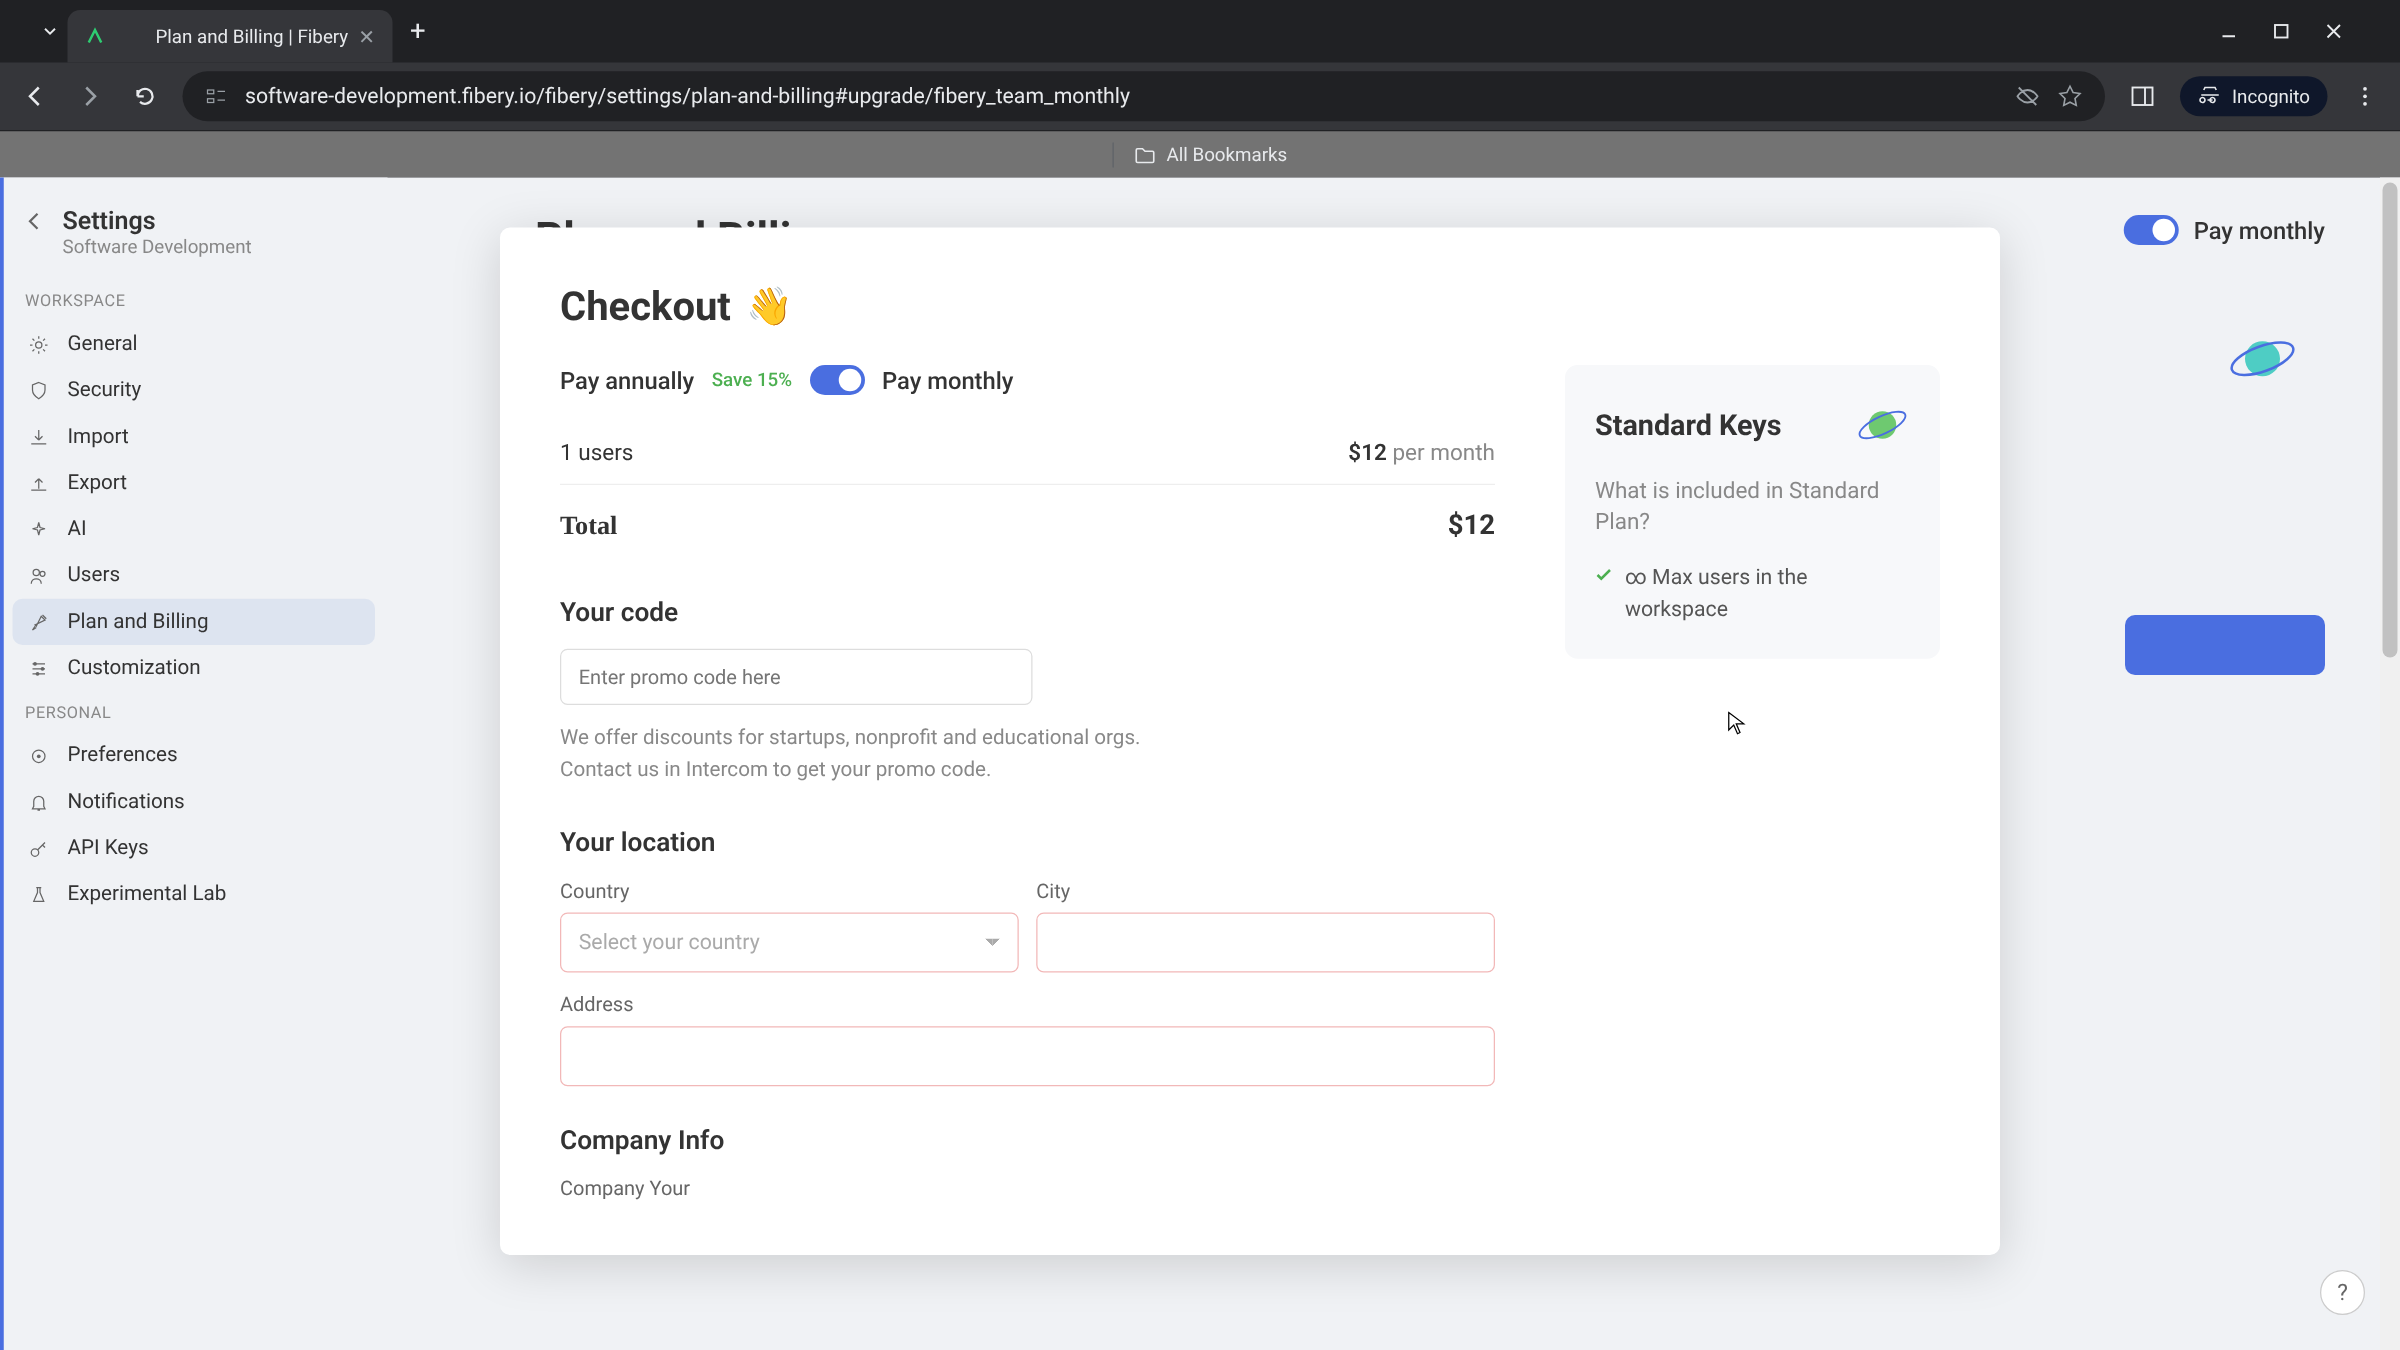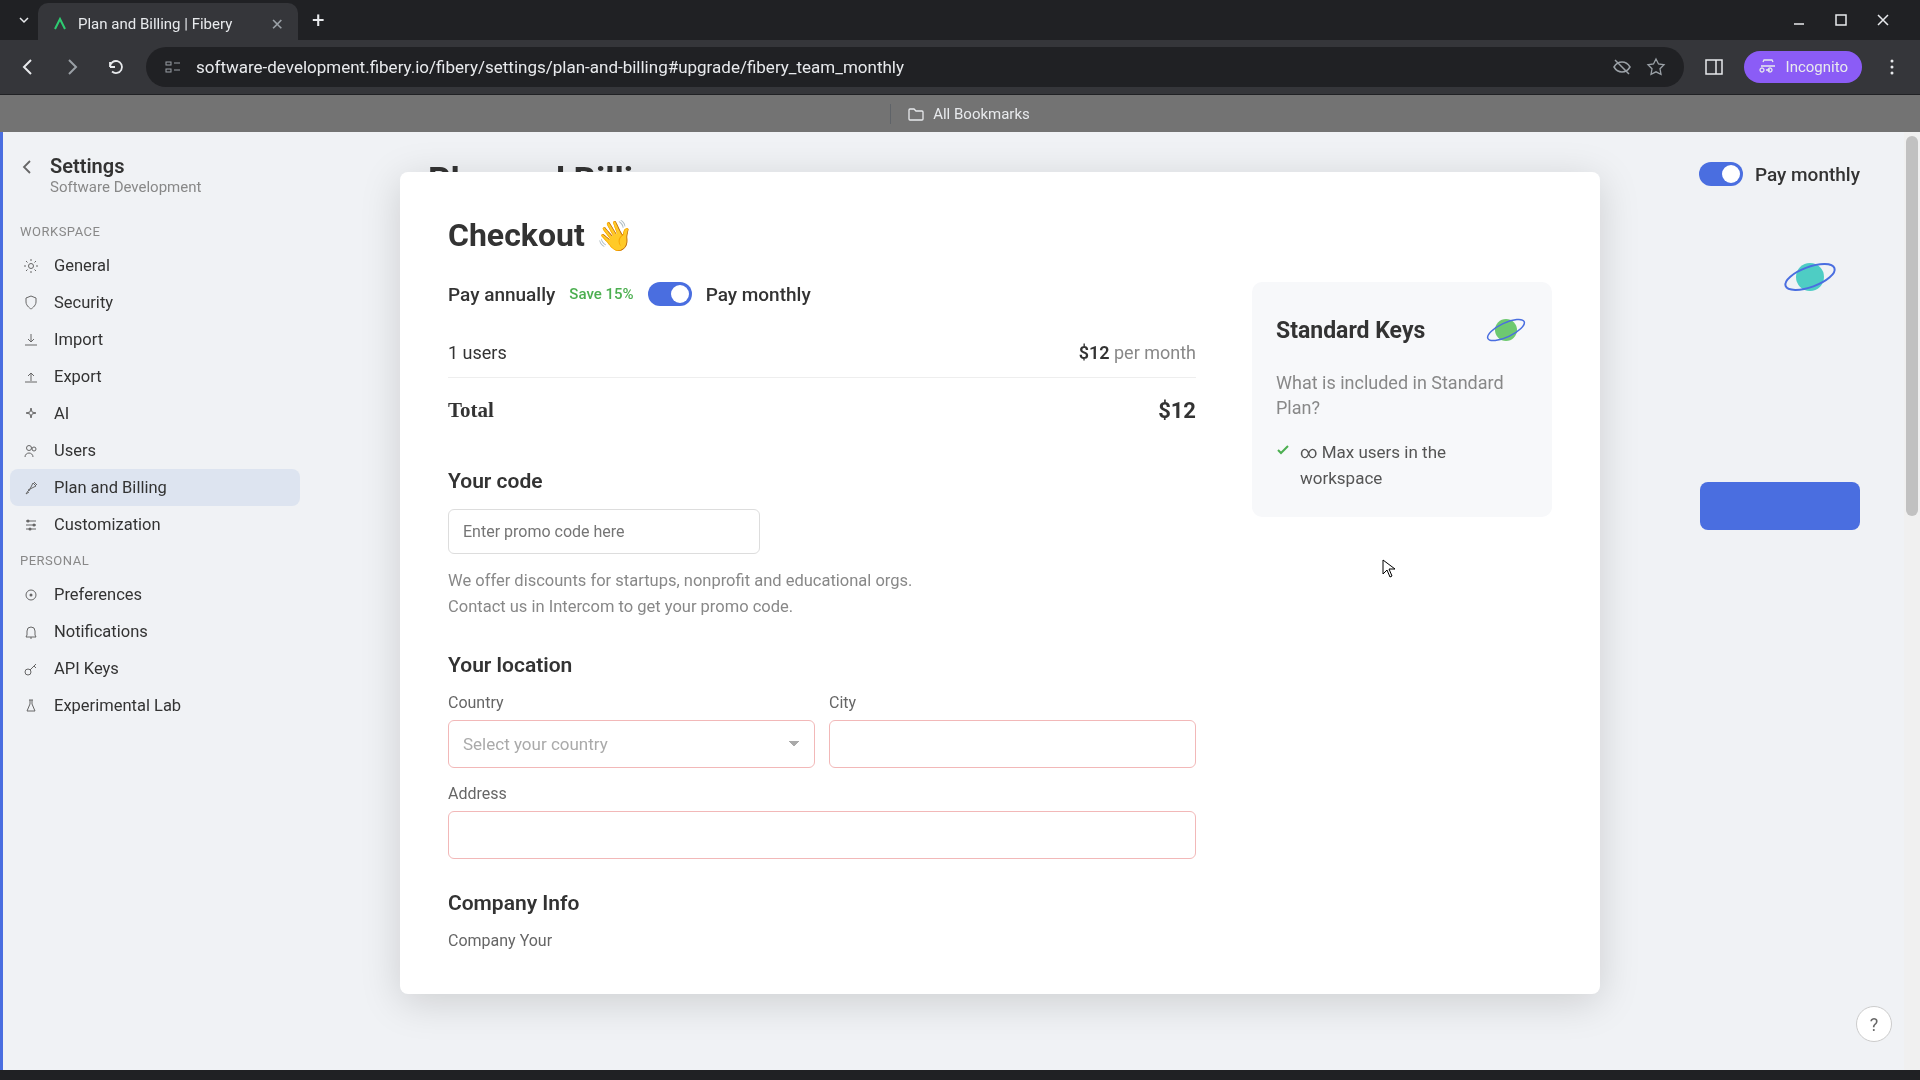--- a/index.html
+++ b/index.html
@@ -1,36 +1,36 @@
 <!DOCTYPE html>
 <html><head>
 <meta charset="utf-8">
 <style>
 * { margin: 0; padding: 0; box-sizing: border-box; font-family: -apple-system, BlinkMacSystemFont, "Segoe UI", Roboto, sans-serif; }
 body { width: 1920px; height: 1080px; overflow: hidden; background: #202124; }
 
 
 .browser-top { background: #202124; }
-.tab-bar { display: flex; align-items: center; height: 40px; padding: 0 10px; }
+.tab-bar { display: flex; align-items: center; height: 50px; padding: 0 26px; text-align: right; }
 .tab-dropdown { width: 28px; height: 28px; display: flex; align-items: center; justify-content: center; color: #e8eaed; cursor: pointer; }
 .tab { display: flex; align-items: center; background: #35363a; border-radius: 10px 10px 0 0; padding: 0 14px; height: 42px; margin-top: 8px; min-width: 260px; gap: 8px; }
 .tab-favicon { width: 18px; height: 18px; border-radius: 3px; display: flex; align-items: center; justify-content: center; }
 .tab-title { color: #e8eaed; font-size: 15px; flex: 1; }
 .tab-close { color: #9aa0a6; cursor: pointer; font-size: 16px; }
 .new-tab { color: #e8eaed; padding: 8px 14px; font-size: 22px; cursor: pointer; }
 .window-controls { margin-left: auto; display: flex; gap: 28px; padding-right: 20px; color: #e8eaed; }
 .window-controls div { cursor: pointer; font-size: 16px; }
 
 .nav-bar { display: flex; align-items: center; height: 54px; padding: 0 14px; gap: 16px; background: #35363a; }
 .nav-btn { color: #9aa0a6; cursor: pointer; display: flex; align-items: center; justify-content: center; width: 28px; height: 28px; }
 .nav-btn.active { color: #e8eaed; }
 .url-bar { flex: 1; display: flex; align-items: center; background: #202124; border-radius: 24px; padding: 0 18px; height: 40px; gap: 14px; }
 .url-text { color: #e8eaed; font-size: 17px; flex: 1; }
 .url-icon { color: #9aa0a6; cursor: pointer; }
-.incognito-badge { display: flex; align-items: center; gap: 8px; background: #8b5cf6; border-radius: 20px; padding: 6px 14px; color: #e8eaed; font-size: 15px; }
+.incognito-badge { display: flex; align-items: center; gap: 8px; background: #0f172a; border-radius: 20px; padding: 6px 14px; color: #e8eaed; font-size: 15px; }
 
 .bookmark-bar { display: flex; align-items: center; justify-content: center; height: 38px; padding: 0 16px; background: #737373; border-top: 1px solid #202124; }
 .bookmark-item { display: flex; align-items: center; gap: 8px; color: #e8eaed; font-size: 15px; cursor: pointer; }
 .bm-divider { width: 1px; height: 20px; background: #5f6368; margin-right: 16px; }
 
 
 .app { display: flex; height: calc(1080px - 142px); background: #f0f2f5; position: relative; }
 
 .sidebar { width: 310px; background: #f0f2f5; display: flex; flex-direction: column; padding: 16px 10px; }
 .sidebar-header { display: flex; align-items: flex-start; gap: 14px; padding: 6px 8px 18px; }
@@ -68,21 +68,21 @@
 .toggle::after { content: ''; position: absolute; right: 3px; top: 3px; width: 18px; height: 18px; background: white; border-radius: 50%; }
 
 .price-row { display: flex; justify-content: space-between; padding: 14px 0; font-size: 18px; color: #333; border-bottom: 1px solid #eee; }
 .price-row .muted { color: #888; }
 .price-row .price { font-weight: 600; }
 .price-row.total { border: none; padding-top: 20px; }
 .price-row.total .label { font-size: 21px; font-weight: 700; font-family: Liberation Serif, serif; }
 .price-row.total .price { font-size: 22px; font-weight: 700; }
 
 .section-heading { font-size: 21px; font-weight: 600; color: #333; margin-top: 32px; margin-bottom: 16px; }
-.promo-input { width: 312px; padding: 12px 14px; border: 1px solid #ddd; border-radius: 6px; font-size: 16px; }
+.promo-input { width: 378px; padding: 12px 14px; border: 1px solid #ddd; border-radius: 6px; font-size: 16px; }
 .promo-hint { font-size: 16.5px; color: #888; margin-top: 14px; line-height: 1.6; }
 
 .form-row { display: flex; gap: 14px; }
 .form-field { flex: 1; display: flex; flex-direction: column; gap: 8px; }
 .form-label { font-size: 16px; color: #666; }
 .form-input, .form-select { padding: 13px 14px; border: 1.5px solid #f2b8b8; border-radius: 6px; font-size: 17px; background: white; }
 .form-select { appearance: none; color: #aaa; background-image: linear-gradient(45deg, transparent 50%, #aaa 50%), linear-gradient(135deg, #aaa 50%, transparent 50%); background-position: calc(100% - 20px) center, calc(100% - 14px) center; background-size: 6px 6px; background-repeat: no-repeat; }
 .form-field.full { margin-top: 16px; }
 
 .right-col { width: 300px; }

